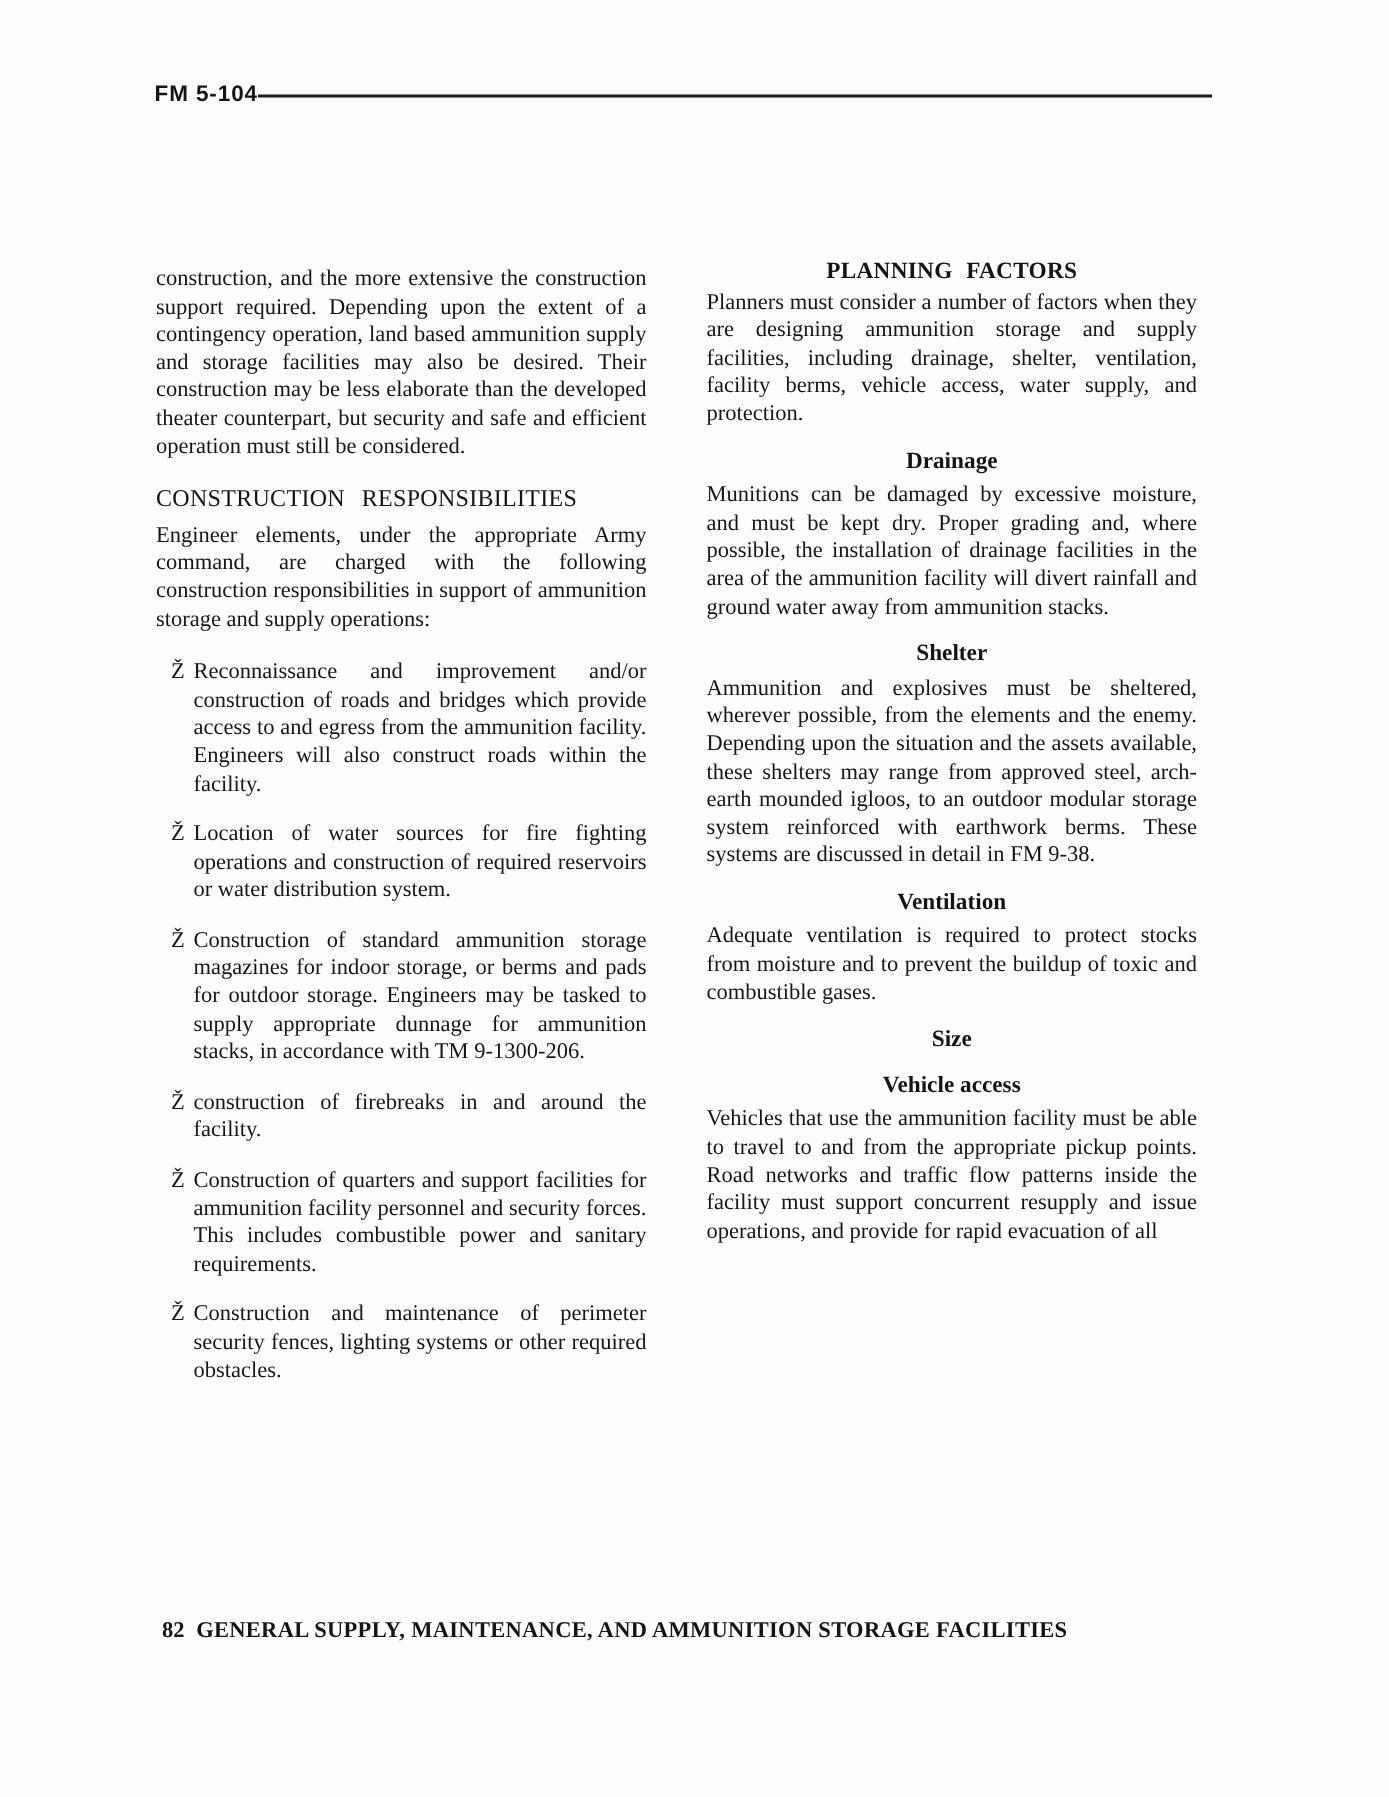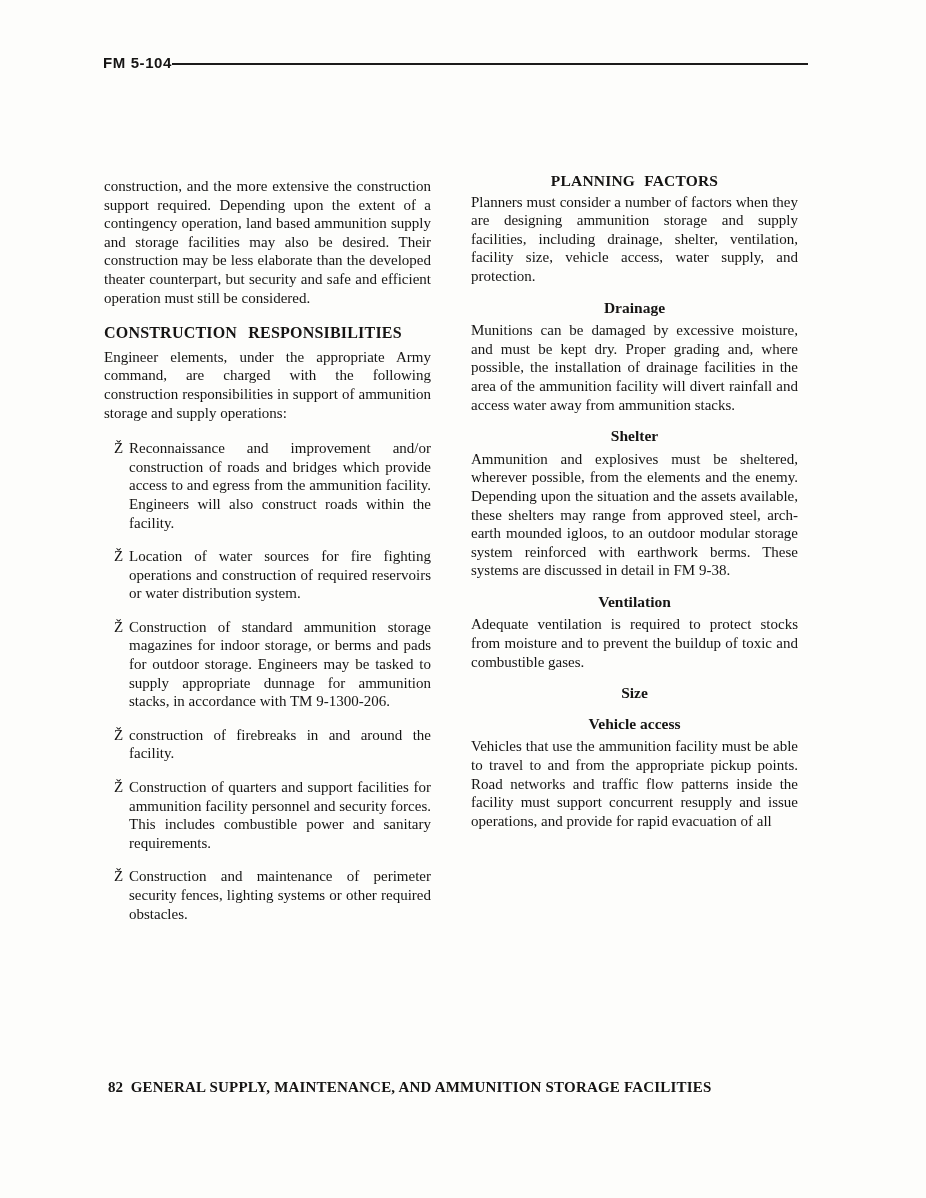--- a/index.html
+++ b/index.html
@@ -52,21 +52,21 @@
     width: 327px;
     font-size: 15px;
     line-height: 18.6px;
     text-align: justify;
   }
   .col-left { padding-top: 21px; }
   .para { margin: 0 0 13px 0; }
   .para:last-child { margin-bottom: 0; font-family: Liberation Serif, serif; }
   .left-heading {
     font-size: 16px;
-    font-weight: bold;
+    font-weight: normal;
     margin: 17px 0 5px 0;
     text-align: left;
     word-spacing: 7px;
     letter-spacing: 0.2px;
   }
   .center-heading {
     font-size: 15.5px;
     font-weight: bold;
     text-align: center;
     margin: 12px 0 4px 0;
@@ -152,24 +152,24 @@
         </li>
         <li class="bullet">
           <span class="glyph">Ž</span>
           <span class="bullet-text">Construction and maintenance of perimeter security fences, lighting systems or other required obstacles.</span>
         </li>
       </ul>
     </section>
 
     <section class="col col-right">
       <h2 class="center-heading main">PLANNING FACTORS</h2>
-      <p class="para">Planners must consider a number of factors when they are designing ammunition storage and supply facilities, including drainage, shelter, ventilation, facility size, vehicle access, water supply, and protection.</p>
+      <p class="para">Planners must consider a number of factors when they are designing ammunition storage and supply facilities, including drainage, shelter, ventilation, facility berms, vehicle access, water supply, and protection.</p>
 
       <h3 class="center-heading">Drainage</h3>
-      <p class="para">Munitions can be damaged by excessive moisture, and must be kept dry. Proper grading and, where possible, the installation of drainage facilities in the area of the ammunition facility will divert rainfall and access water away from ammunition stacks.</p>
+      <p class="para">Munitions can be damaged by excessive moisture, and must be kept dry. Proper grading and, where possible, the installation of drainage facilities in the area of the ammunition facility will divert rainfall and ground water away from ammunition stacks.</p>
 
       <h3 class="center-heading">Shelter</h3>
       <p class="para">Ammunition and explosives must be sheltered, wherever possible, from the elements and the enemy. Depending upon the situation and the assets available, these shelters may range from approved steel, arch-earth mounded igloos, to an outdoor modular storage system reinforced with earthwork berms. These systems are discussed in detail in FM 9-38.</p>
 
       <h3 class="center-heading">Ventilation</h3>
       <p class="para">Adequate ventilation is required to protect stocks from moisture and to prevent the buildup of toxic and combustible gases.</p>
 
       <h3 class="center-heading">Size</h3>
 
       <h3 class="center-heading">Vehicle access</h3>

